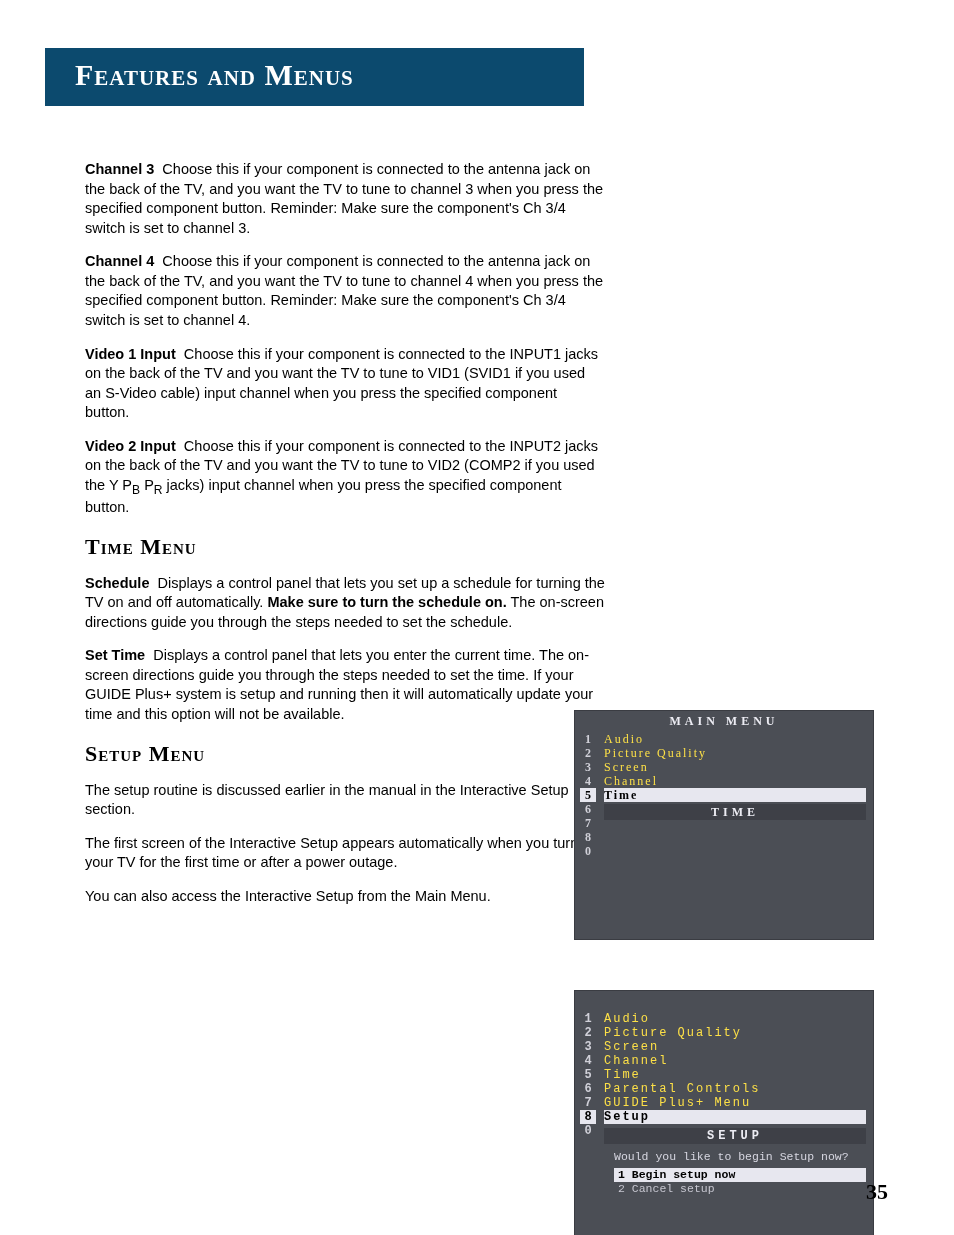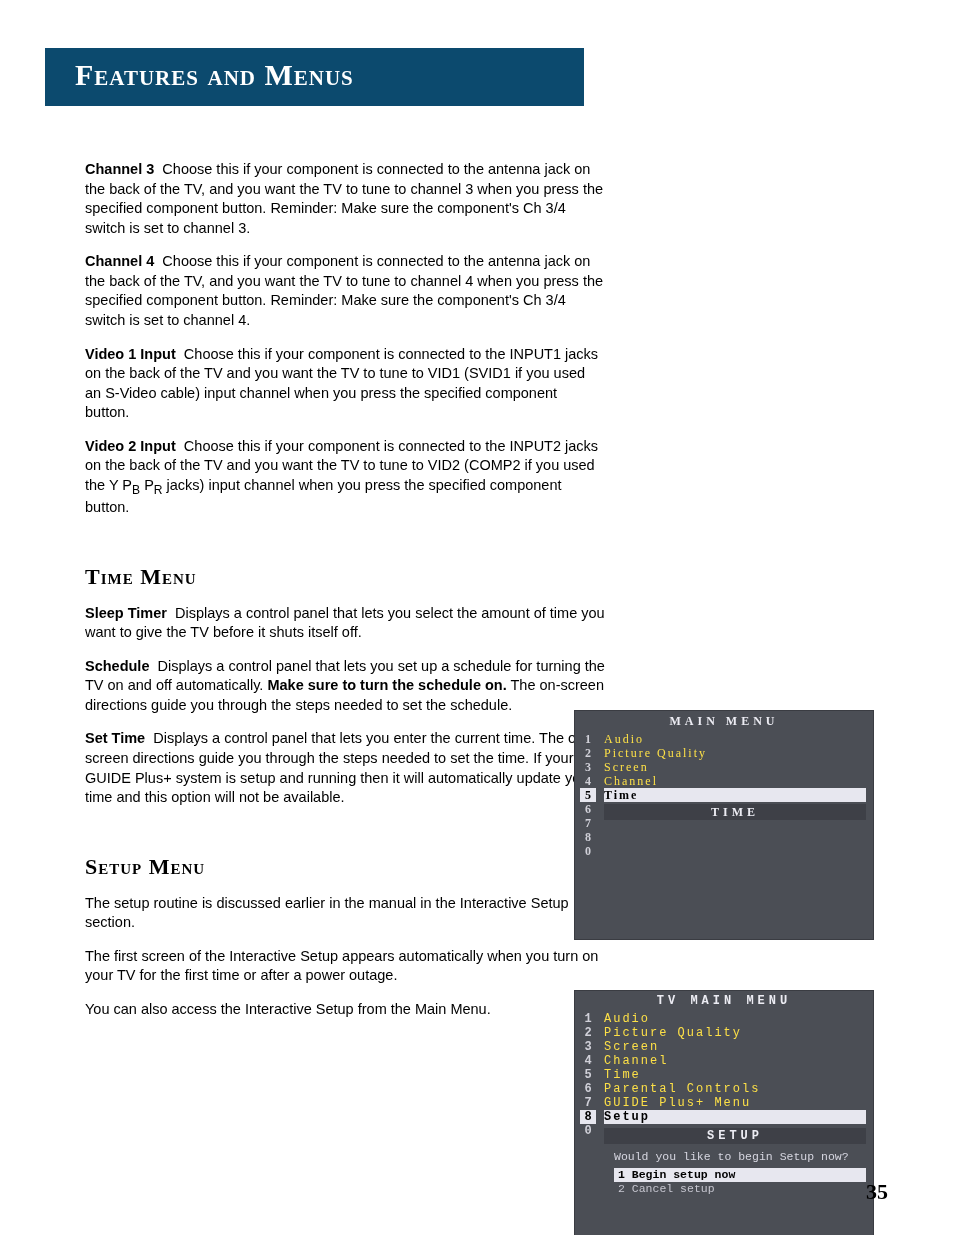--- a/index.html
+++ b/index.html
@@ -45,21 +45,21 @@
   }
   .para .label {
     font-weight: 700;
   }
   .section-head {
     font-family: "Georgia", "Times New Roman", serif;
     font-weight: 700;
     font-size: 22px;
     letter-spacing: 1px;
     font-variant: small-caps;
-    margin: 46px 0 14px 0;
+    margin: 16px 0 14px 0;
   }
   .page-num {
     position: absolute;
     bottom: 30px;
     right: 66px;
     font-family: "Georgia", "Times New Roman", serif;
     font-weight: 700;
     font-size: 22px;
   }
 
@@ -177,23 +177,20 @@
       <p class="para">
         <span class="label">Video 1 Input</span>&nbsp;&nbsp;<span>Choose this if your component is connected to the INPUT1 jacks on the back of the TV and you want the TV to tune to VID1 (SVID1 if you used an S-Video cable) input channel when you press the specified component button.</span>
       </p>
 
       <p class="para">
         <span class="label">Video 2 Input</span>&nbsp;&nbsp;<span>Choose this if your component is connected to the INPUT2 jacks on the back of the TV and you want the TV to tune to VID2 (COMP2 if you used the Y P</span><sub>B</sub><span> P</span><sub>R</sub><span> jacks) input channel when you press the specified component button.</span>
       </p>
 
       <div class="section-head">Time Menu</div>
 
-      <p class="para">
-        <span class="label">Sleep Timer</span>&nbsp;&nbsp;<span>Displays a control panel that lets you select the amount of time you want to give the TV before it shuts itself off.</span>
-      </p>
 
       <p class="para">
         <span class="label">Schedule</span>&nbsp;&nbsp;<span>Displays a control panel that lets you set up a schedule for turning the TV on and off automatically. </span><span class="label">Make sure to turn the schedule on.</span><span> The on-screen directions guide you through the steps needed to set the schedule.</span>
       </p>
 
       <p class="para">
         <span class="label">Set Time</span>&nbsp;&nbsp;<span>Displays a control panel that lets you enter the current time. The on-screen directions guide you through the steps needed to set the time. If your GUIDE Plus+ system is setup and running then it will automatically update your time and this option will not be available.</span>
       </p>
 
       <div class="section-head">Setup Menu</div>
@@ -221,21 +218,20 @@
       <div class="menu-line" style="top:22px">Audio</div>
       <div class="menu-line" style="top:36px">Picture Quality</div>
       <div class="menu-line" style="top:50px">Screen</div>
       <div class="menu-line" style="top:64px">Channel</div>
       <div class="menu-line sel" style="top:78px">Time</div>
 
       <div class="sub-title" style="top:94px">TIME</div>
     </div>
 
     <div class="menu-box setup">
-      <div class="main-title">TV MAIN MENU</div>
 
       <div class="num-col">
         <div class="n">1</div>
         <div class="n">2</div>
         <div class="n">3</div>
         <div class="n">4</div>
         <div class="n">5</div>
         <div class="n">6</div>
         <div class="n">7</div>
         <div class="n sel">8</div>

